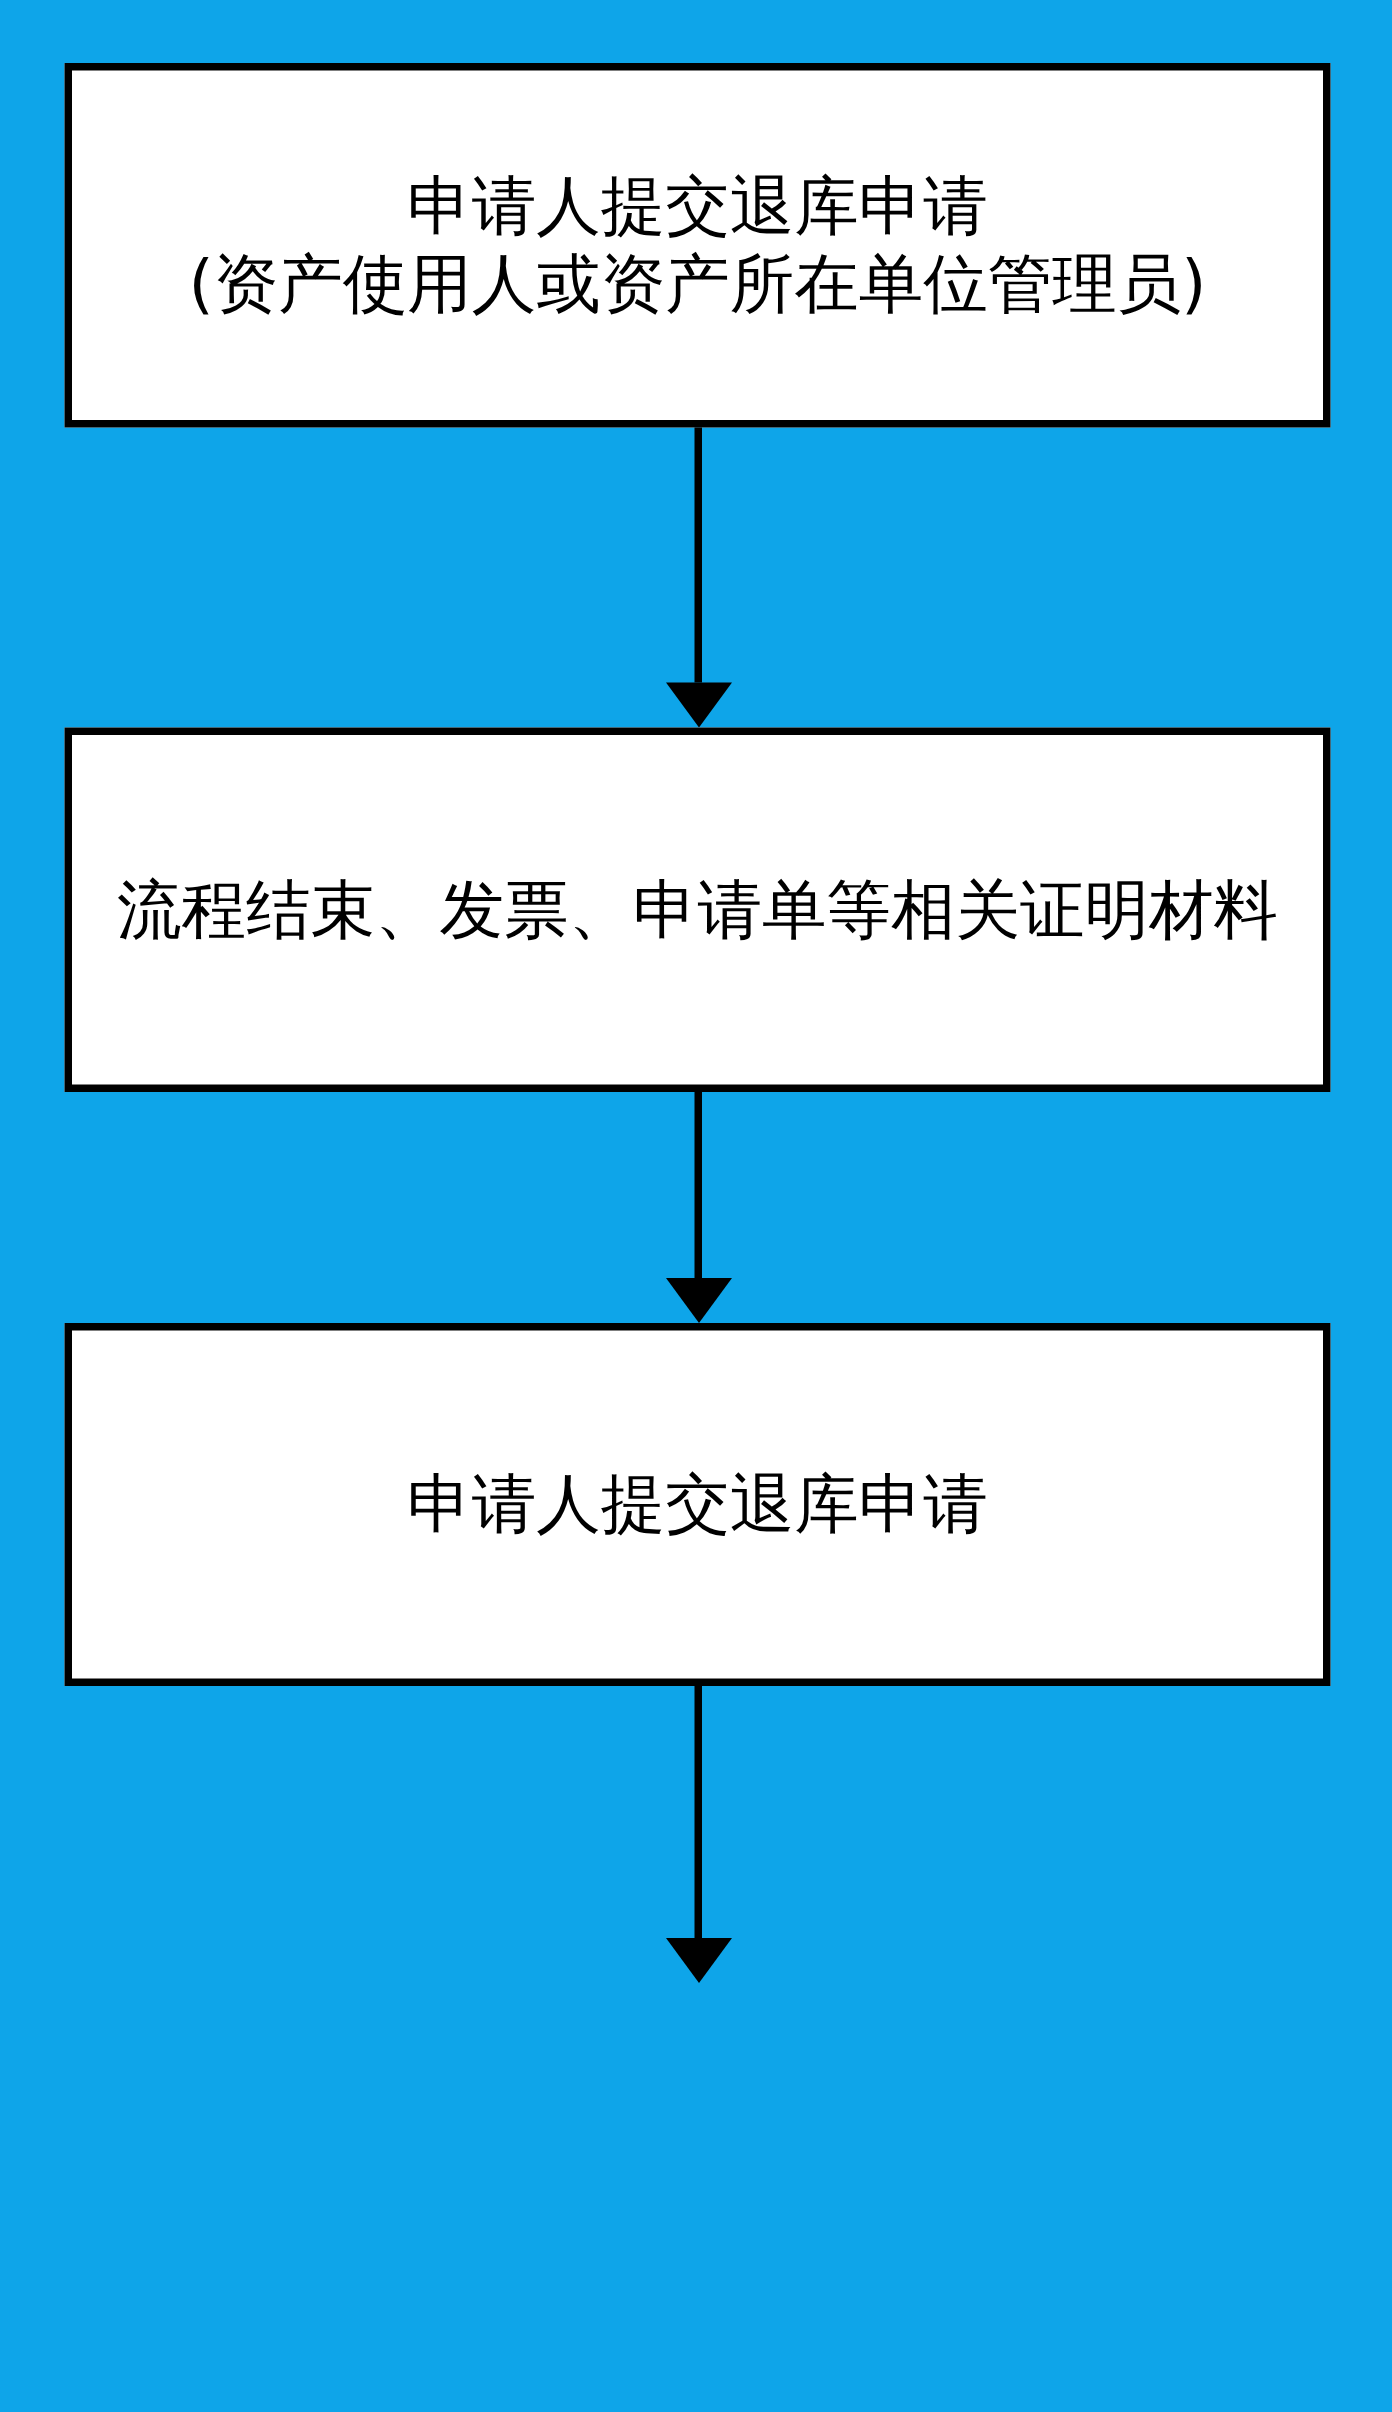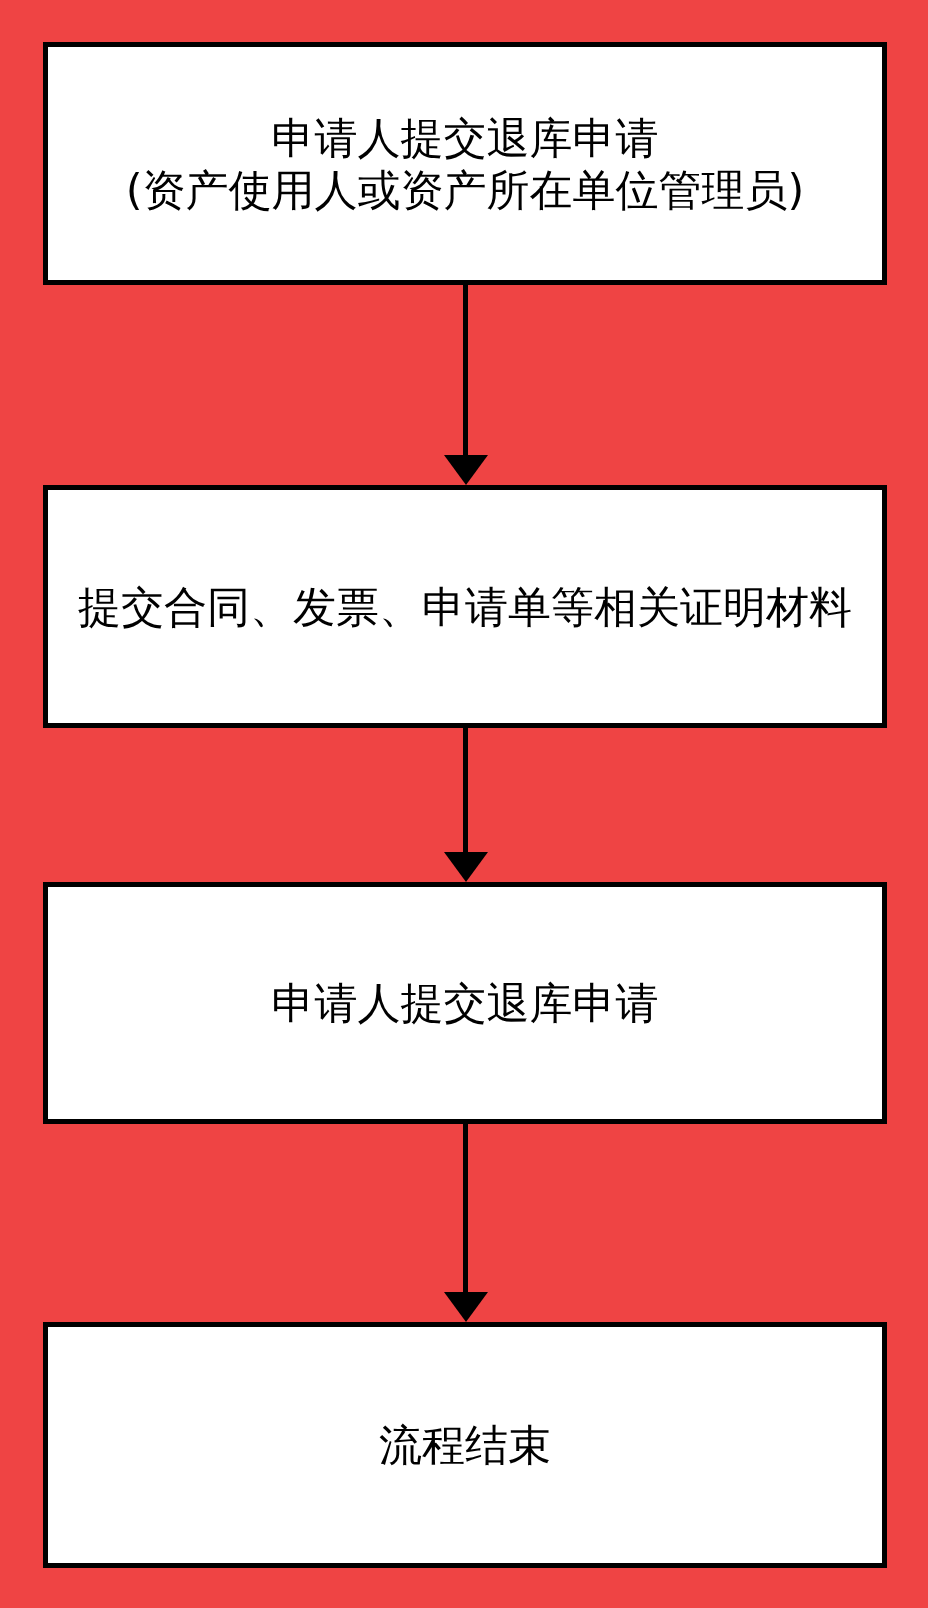--- a/index.html
+++ b/index.html
@@ -9,21 +9,21 @@
     background: #ffffff;
   }
   body {
     font-family: "DejaVu Sans", "Liberation Sans", sans-serif;
     color: #000000;
   }
   #canvas {
     position: relative;
     width: 928px;
     height: 1608px;
-    background: #ef4444;
+    background: #0ea5e9;
     overflow: hidden;
   }
   .node {
     position: absolute;
     box-sizing: border-box;
     border: 5px solid #000000;
     background: #ffffff;
     display: flex;
     align-items: center;
     justify-content: center;
@@ -91,34 +91,31 @@
     <span class="node-label">申请人提交退库申请
 (资产使用人或资产所在单位管理员)</span>
   </div>
 
   <div class="connector" id="arrow-1">
     <div class="stem"></div>
     <div class="head"></div>
   </div>
 
   <div class="node" id="node-docs">
-    <span class="node-label justify-wrap">提交合同、发票、申请单等相关证明材料</span>
+    <span class="node-label justify-wrap">流程结束、发票、申请单等相关证明材料</span>
   </div>
 
   <div class="connector" id="arrow-2">
     <div class="stem"></div>
     <div class="head"></div>
   </div>
 
   <div class="node" id="node-review">
     <span class="node-label">申请人提交退库申请</span>
   </div>
 
   <div class="connector" id="arrow-3">
     <div class="stem"></div>
     <div class="head"></div>
   </div>
 
-  <div class="node" id="node-end">
-    <span class="node-label">流程结束</span>
-  </div>
 
 </div>
 
 </body></html>

